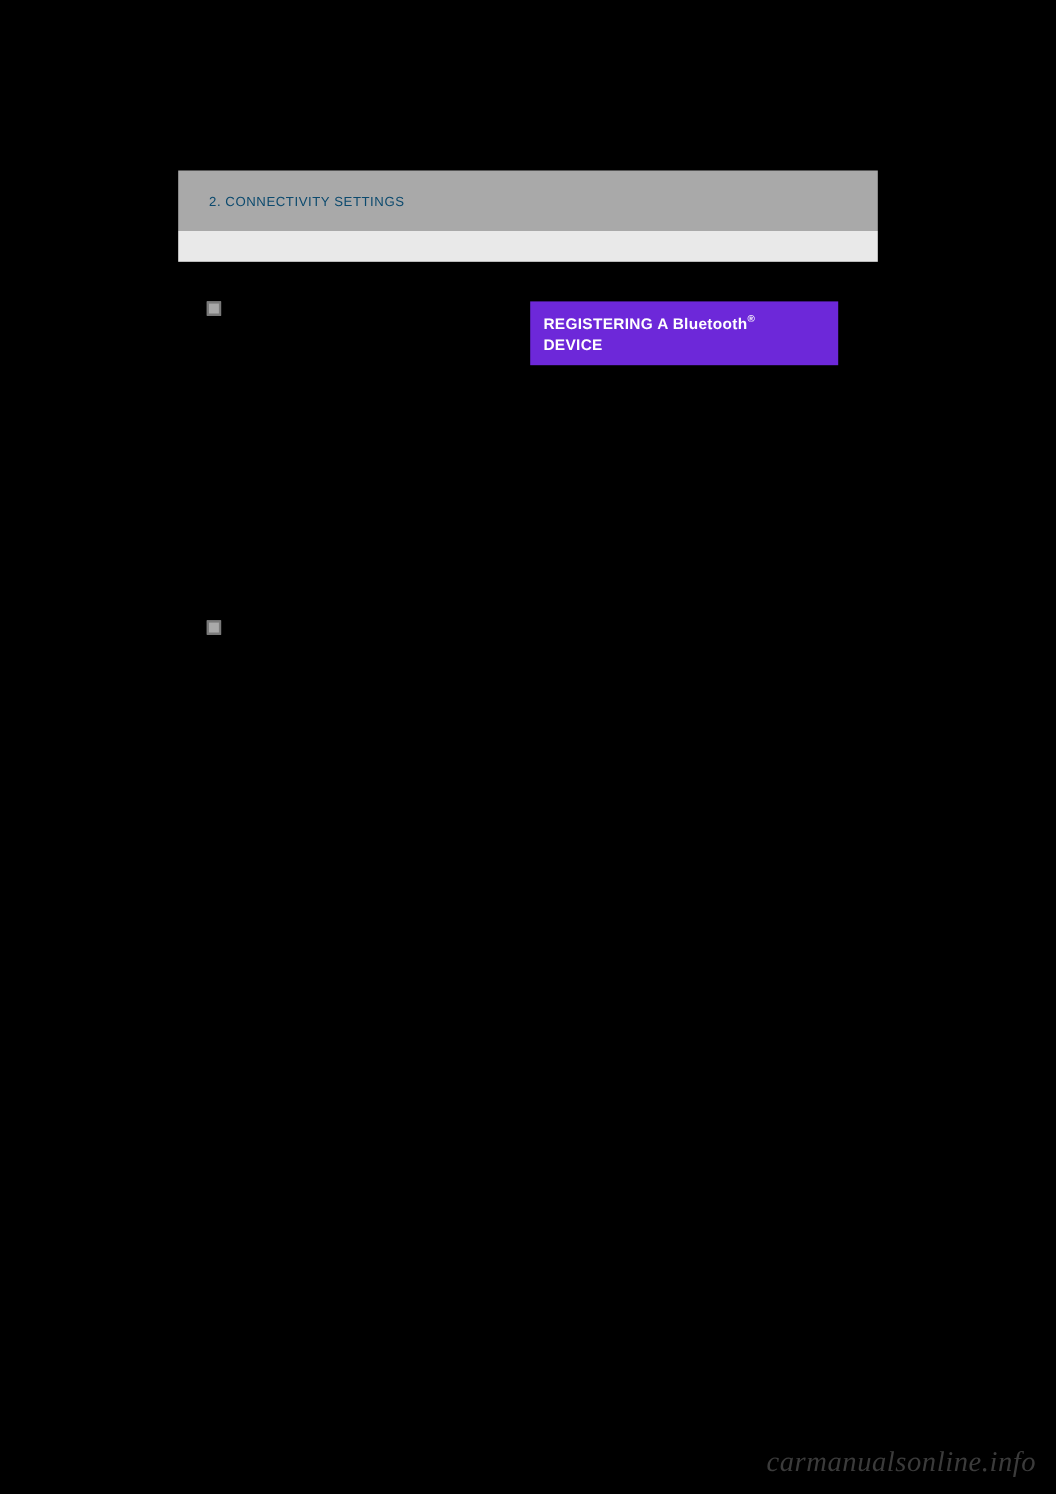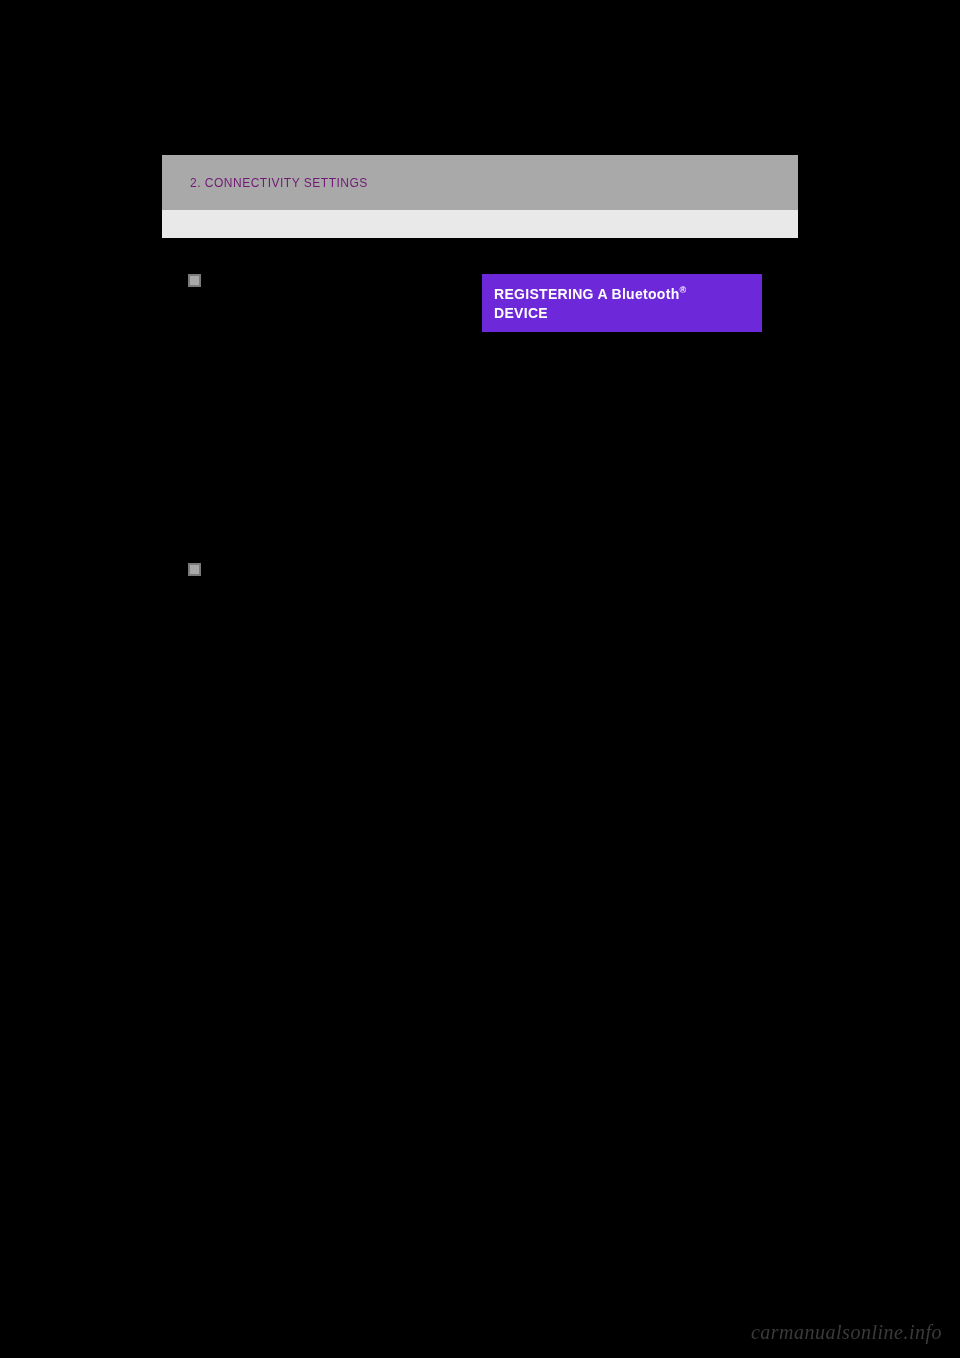--- a/index.html
+++ b/index.html
@@ -14,21 +14,21 @@
   }
   .header-bar {
     width: 100%;
     height: 55px;
     background: #a9a9a9;
     display: flex;
     align-items: center;
     padding-left: 28px;
   }
   .header-text {
-    color: #701a75;
+    color: #0c4a6e;
     font-size: 12px;
     letter-spacing: 0.5px;
   }
   .sub-bar {
     width: 100%;
     height: 28px;
     background: #e9e9e9;
   }
   .content {
     position: relative;
@@ -72,21 +72,21 @@
     align-items: flex-start;
     gap: 8px;
   }
   .bullet-wrap { margin-top: 2px; }
   .spacer-lg { height: 268px; }
   .watermark {
     position: absolute;
     right: 18px;
     bottom: 14px;
     color: #3b3b3b;
-    font-size: 20px;
+    font-size: 26px;
     font-style: italic;
     font-family: Georgia, 'Times New Roman', serif;
     letter-spacing: 0.5px;
     user-select: none;
   }
 </style>
 </head>
 <body>
 
 <div class="page">

